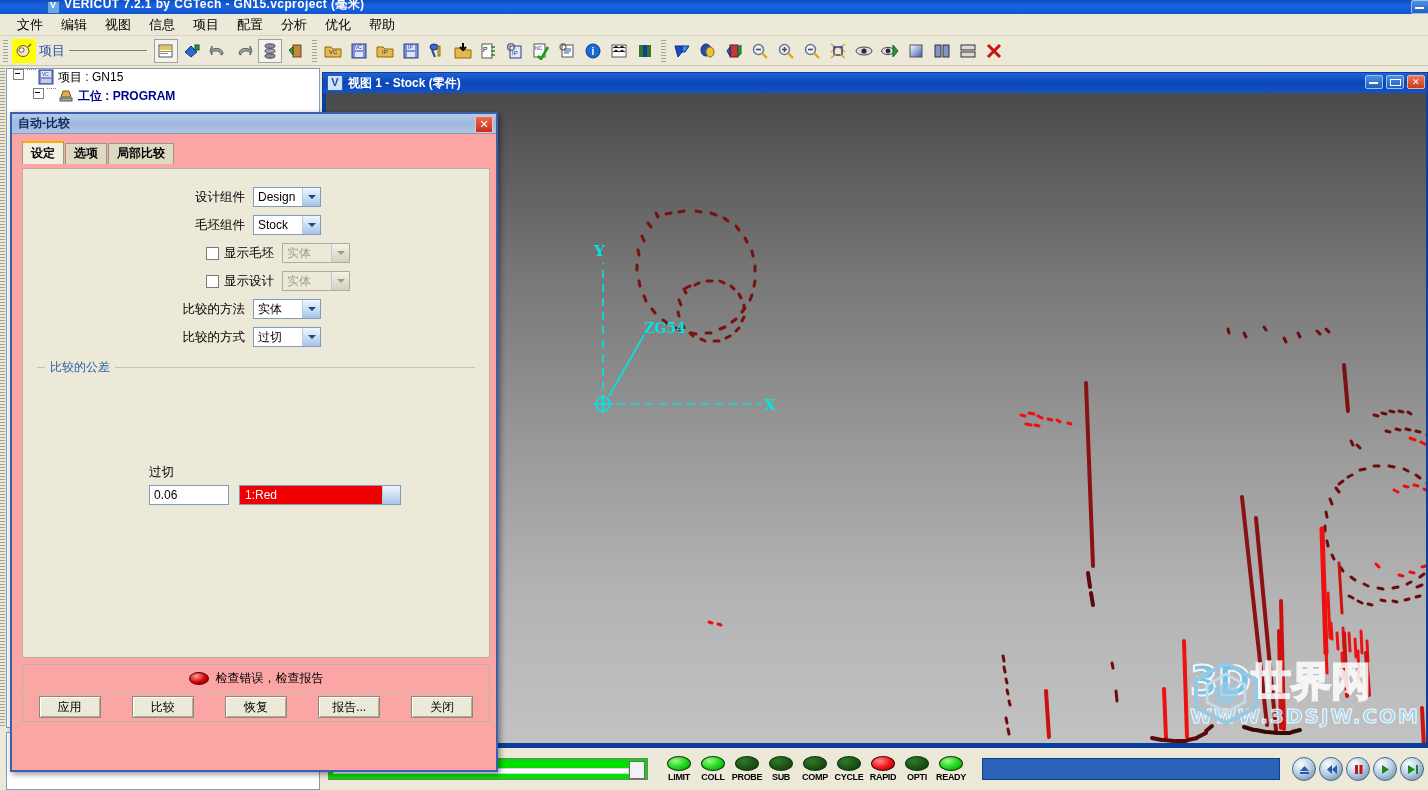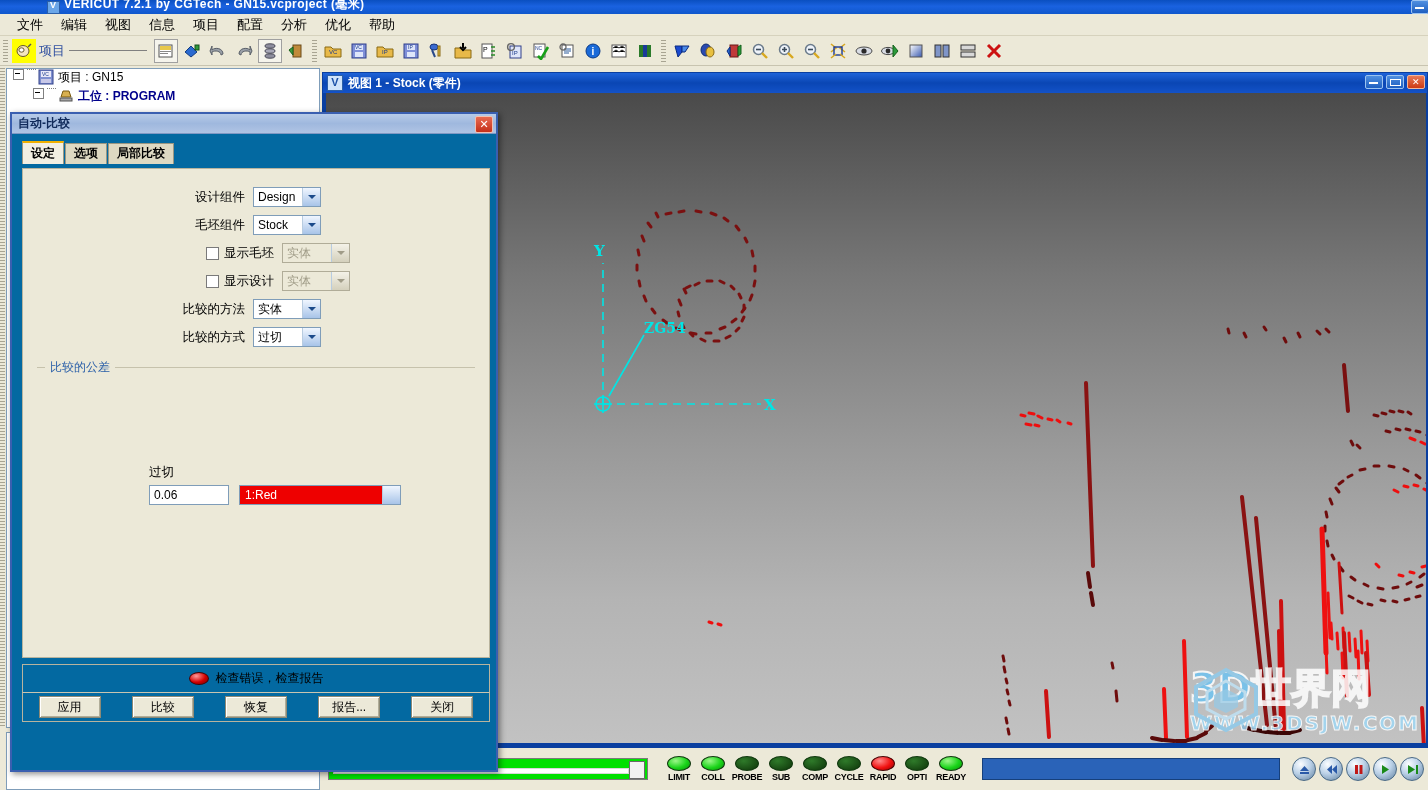--- a/index.html
+++ b/index.html
@@ -110,21 +110,21 @@
   #view-win-buttons{position:absolute;right:2px;top:2px;display:flex;gap:3px;}
   #viewport{
     position:absolute;left:3px;top:20px;width:1100px;height:650px;
     background:linear-gradient(to bottom,#4a4a4a 0%,#777777 28%,#9a9a9a 55%,#b4b4b4 78%,#c2c2c2 100%);
     overflow:hidden;
   }
   #viewport svg{position:absolute;left:0;top:0;}
 
   
   #watermark{
-    position:absolute;right:6px;bottom:8px;display:flex;align-items:center;opacity:0.85;
+    position:absolute;right:6px;bottom:15px;display:flex;align-items:center;opacity:0.85;
     pointer-events:none;
     margin-top:40px;
   }
   #wm-logo{width:72px;height:66px;margin-right:6px;}
   #wm-text{display:flex;flex-direction:column;align-items:flex-start;}
   #wm-main{
     font-size:40px;font-weight:bold;color:#6fc3f0;
     -webkit-text-stroke:2px #ffffff;line-height:42px;
     font-family:"DejaVu Sans",sans-serif;
   }
@@ -163,21 +163,21 @@
   #media-buttons{display:flex;gap:3px;margin-right:4px;}
   .mediabtn{
     width:22px;height:22px;border-radius:50%;
     background:radial-gradient(circle at 35% 28%,#fbfdff 0%,#bcd2e8 45%,#5e7f9e 100%);
     border:1px solid #4a6a86;display:flex;align-items:center;justify-content:center;
   }
 
   
   #dialog{
     position:absolute;left:10px;top:112px;width:488px;height:660px;
-    background:#0369a1;border:2px solid #3a5fb0;box-sizing:border-box;
+    background:#fca5a5;border:2px solid #3a5fb0;box-sizing:border-box;
     box-shadow:2px 2px 6px rgba(0,0,0,0.45);
   }
   #dlg-titlebar{
     height:20px;background:linear-gradient(to bottom,#b7cbe8 0%,#9fb8de 50%,#b0c4e4 100%);
     border-bottom:1px solid #7f98c4;display:flex;align-items:center;
     padding-left:6px;box-sizing:border-box;position:relative;
   }
   #dlg-title-text{font-size:12px;font-weight:bold;color:#102a5a;}
   #dlg-close{
     position:absolute;right:3px;top:2px;width:16px;height:15px;

